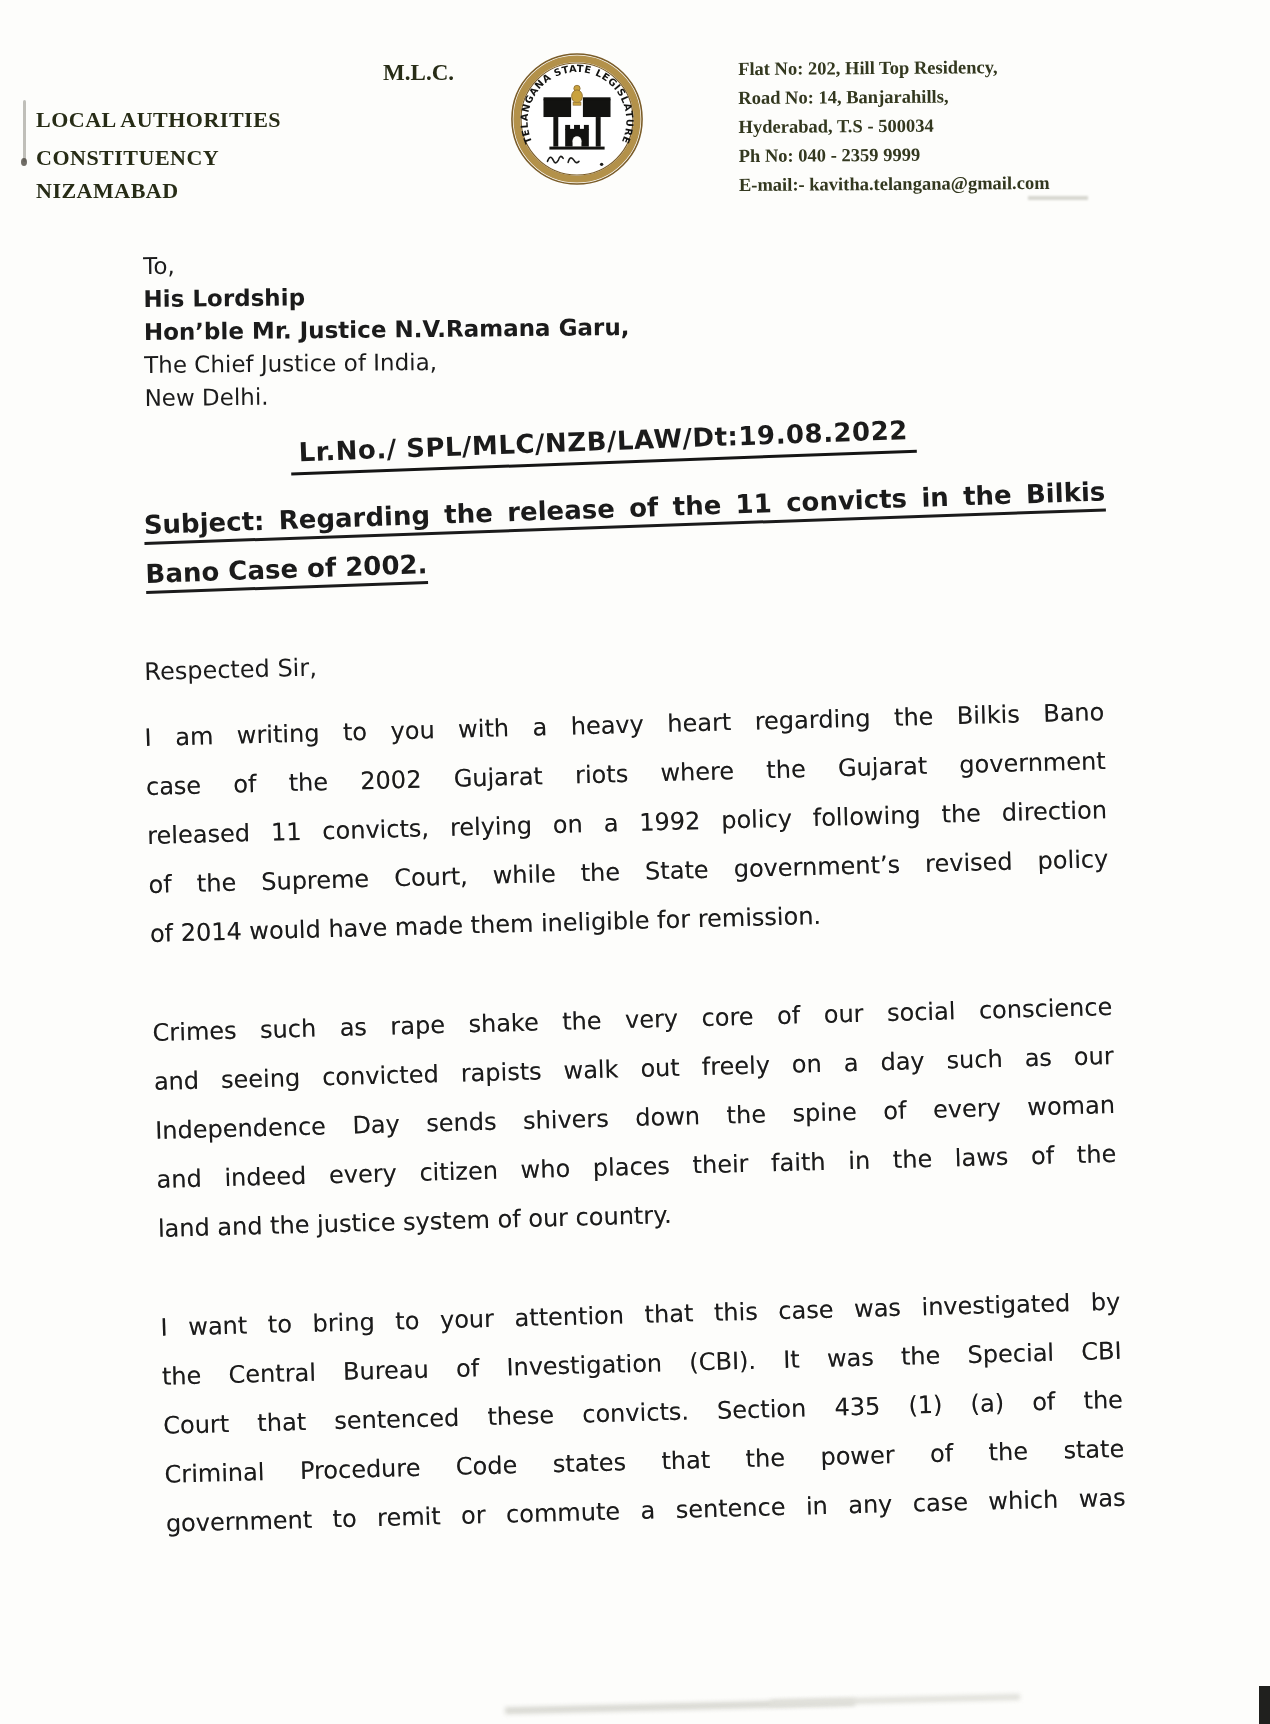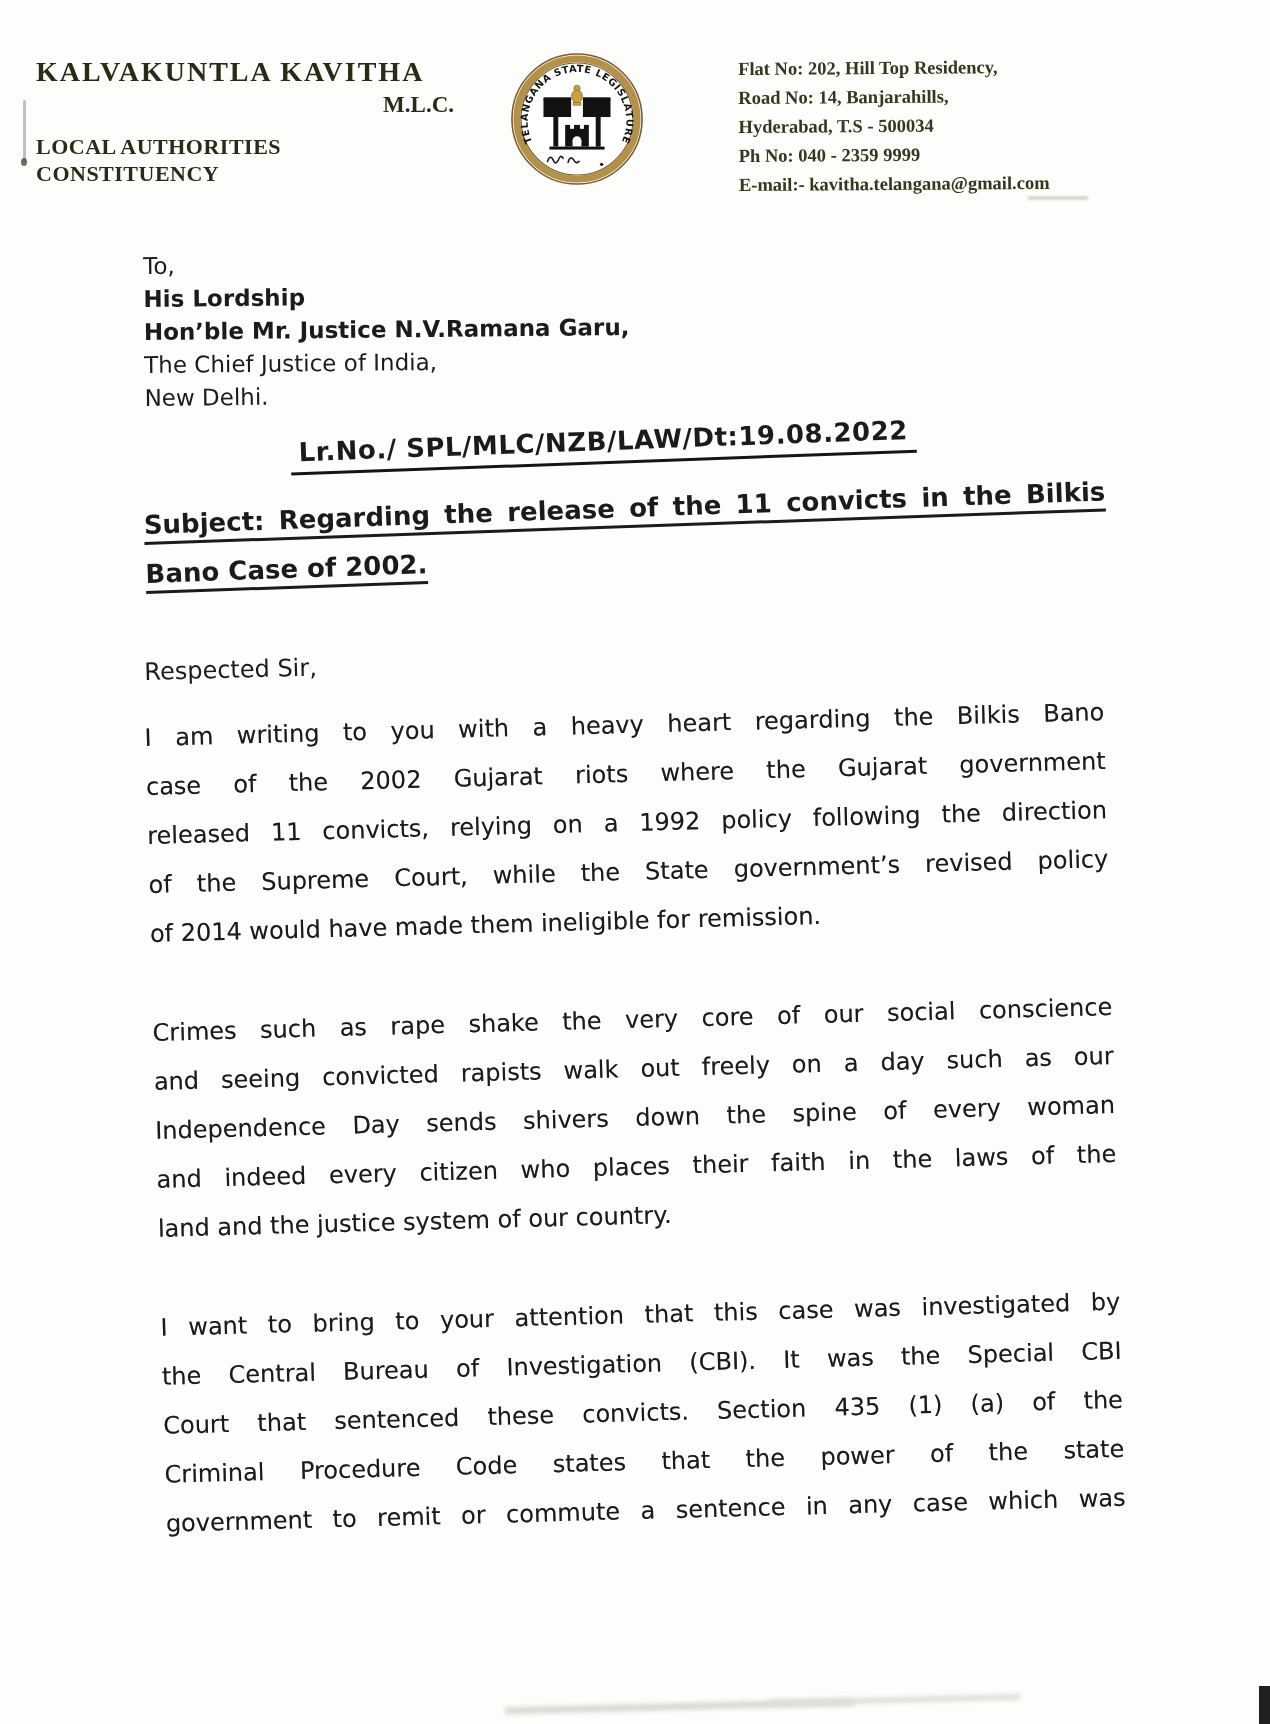--- a/index.html
+++ b/index.html
@@ -8,21 +8,21 @@
     background:#fdfdfb;overflow:hidden;
     font-family:"DejaVu Sans",sans-serif;color:#1b1b1b;
   }
   
   .lh-left{
     position:absolute;left:36px;top:56px;width:428px;
     font-family:"Liberation Serif",serif;font-weight:bold;color:#272c16;
   }
   .lh-name{font-size:28px;letter-spacing:2px;line-height:32px;}
   .lh-title{font-size:23px;line-height:33px;text-align:right;padding-right:10px;}
-  .lh-const{font-size:22px;letter-spacing:.5px;line-height:27px;margin-top:12px;}
+  .lh-const{font-size:22px;letter-spacing:.5px;line-height:38px;margin-top:12px;}
   .lh-const2{font-size:22px;letter-spacing:.5px;line-height:27px;}
   .seal{position:absolute;left:508px;top:50px;width:138px;height:138px;}
   .contact{
     position:absolute;left:738px;top:55px;width:380px;
     font-family:"Liberation Serif",serif;font-weight:bold;color:#33381f;
     font-size:18.5px;line-height:29px;transform:rotate(-.4deg);transform-origin:0 0;
   }
   
   .recipient{
     position:absolute;left:143px;top:250px;width:700px;
@@ -69,23 +69,23 @@
 </head>
 <body>
 
 <div class="page">
 
   <div class="art tick"></div>
   <div class="art dot"></div>
   <div class="art contact-smudge"></div>
 
   <div class="lh-left">
-    <div class="lh-name">KALVAKUNTLA KAVITHA</div>
     <div class="lh-title">M.L.C.</div>
     <div class="lh-const">LOCAL AUTHORITIES CONSTITUENCY</div>
+    <div class="lh-const2">NIZAMABAD</div>
   </div>
 
   <div class="seal">
     <svg viewBox="0 0 140 140" width="138" height="138">
       <circle cx="70" cy="70" r="66" fill="#ffffff" stroke="#7a5c28" stroke-width="1.6"></circle>
       <circle cx="70" cy="70" r="61" fill="none" stroke="#b3914a" stroke-width="7"></circle>
       <circle cx="70" cy="70" r="56.8" fill="none" stroke="#7a5c28" stroke-width="1.2"></circle>
       <defs>
         <path id="ringPath" d="M 26 96 A 50 50 0 1 1 114 96" fill="none"></path>
       </defs>

